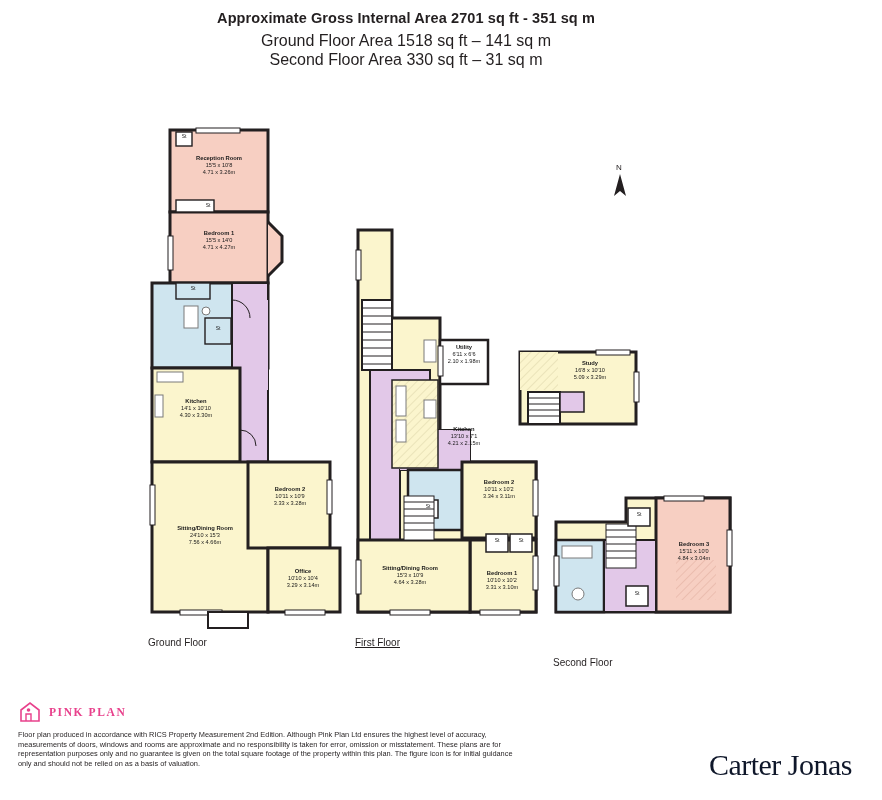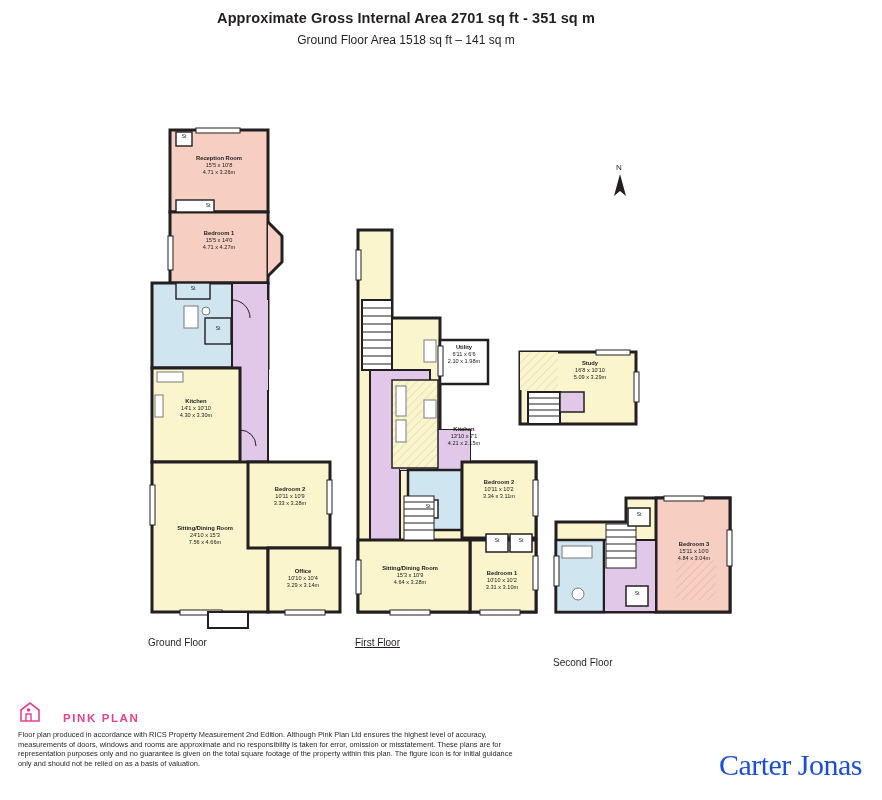--- a/index.html
+++ b/index.html
@@ -23,21 +23,21 @@
     width: 812px;
     text-align: center;
   }
   .header .title {
     font-size: 14.5px;
     font-weight: bold;
     letter-spacing: 0.1px;
     margin-bottom: 5px;
   }
   .header .sub {
-    font-size: 12px;
+    font-size: 16px;
     font-weight: normal;
     line-height: 19px;
   }
   
   #plan-canvas {
     position: absolute;
     top: 0;
     left: 0;
     width: 882px;
     height: 800px;
@@ -79,54 +79,56 @@
     left: 10px;
     top: 0;
     font-size: 8px;
   }
   
   .pinkplan {
     position: absolute;
     left: 18px;
     top: 700px;
     display: flex;
-    align-items: flex-end;
-    gap: 21px;
+    align-items: center;
+    gap: 7px;
+    font-family: Liberation Serif, serif;
   }
   .pinkplan .pp-text {
     color: #e8418c;
     font-size: 11.5px;
     letter-spacing: 1.6px;
     font-weight: bold;
   }
   .disclaimer {
     position: absolute;
     left: 18px;
     top: 730px;
     width: 500px;
     font-size: 7.4px;
     line-height: 9.6px;
     color: #231f20;
   }
   .carter {
     position: absolute;
-    right: 20px;
+    right: 30px;
     top: 748px;
     font-size: 30px;
-    color: #1d4ed8;
+    color: #0f172a;
     font-family: "Liberation Serif", serif;
     letter-spacing: -0.5px;
   }
 </style>
 </head>
 <body>
 
 <div class="header">
   <div class="title">Approximate Gross Internal Area 2701 sq ft - 351 sq m</div>
   <div class="sub">Ground Floor Area 1518 sq ft – 141 sq m</div>
+  <div class="sub">Second Floor Area 330 sq ft – 31 sq m</div>
 </div>
 
 <svg id="plan-canvas" viewBox="0 0 882 800">
   <defs>
     <pattern id="hatch" width="6" height="6" patternUnits="userSpaceOnUse" patternTransform="rotate(45)">
       <rect width="6" height="6" fill="#fbf5cd"></rect>
       <line x1="0" y1="0" x2="0" y2="6" stroke="#d9d2a6" stroke-width="1"></line>
     </pattern>
     <pattern id="hatchpink" width="6" height="6" patternUnits="userSpaceOnUse" patternTransform="rotate(45)">
       <rect width="6" height="6" fill="#f7cfc2"></rect>

